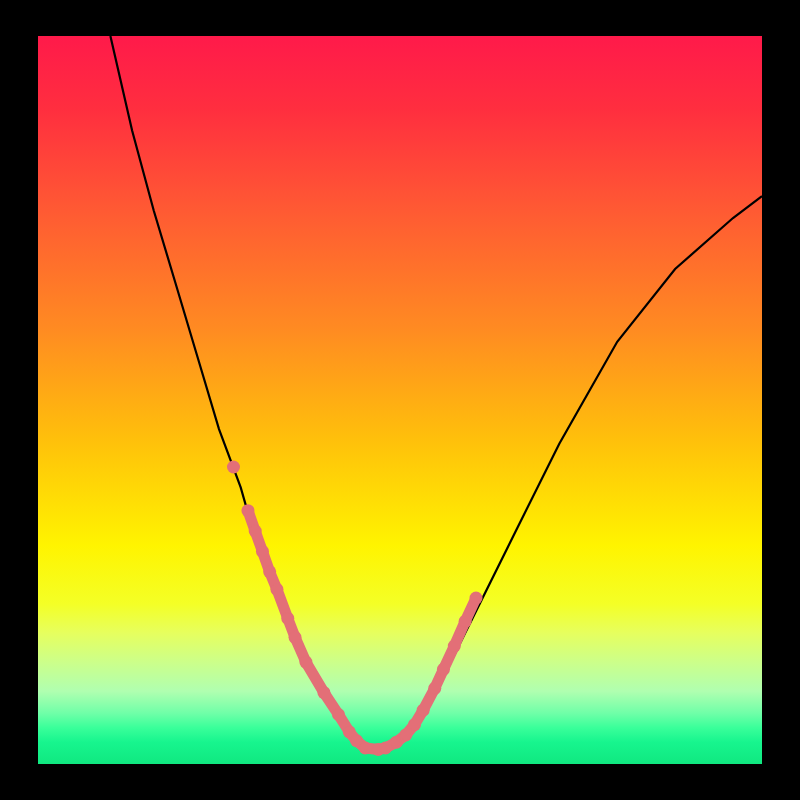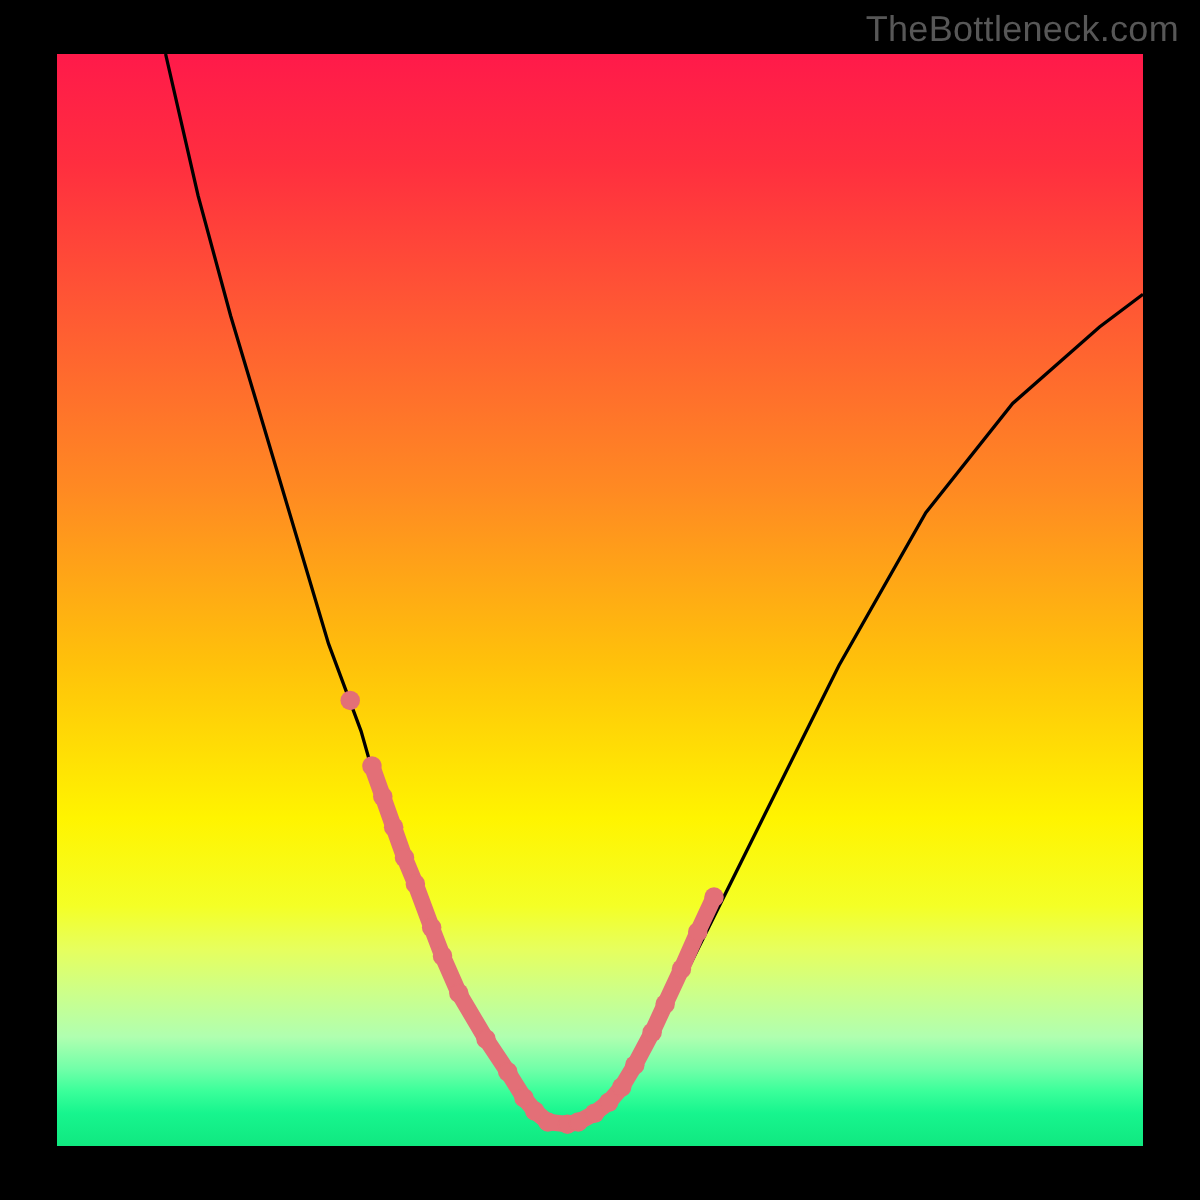--- a/index.html
+++ b/index.html
@@ -112,14 +112,13 @@
           <circle cx="405.44000000000005" cy="633.36" r="6.5" fill="#e36f77"></circle>
           <line x1="405.44000000000005" y1="633.36" x2="416.29999999999995" y2="610.064" stroke="#e36f77" stroke-width="11" stroke-linecap="round"></line>
           <circle cx="416.29999999999995" cy="610.064" r="6.5" fill="#e36f77"></circle>
           <line x1="416.29999999999995" y1="610.064" x2="427.15999999999997" y2="585.312" stroke="#e36f77" stroke-width="11" stroke-linecap="round"></line>
           <circle cx="427.15999999999997" cy="585.312" r="6.5" fill="#e36f77"></circle>
           <line x1="427.15999999999997" y1="585.312" x2="438.02" y2="562.016" stroke="#e36f77" stroke-width="11" stroke-linecap="round"></line>
           <circle cx="438.02" cy="562.016" r="6.5" fill="#e36f77"></circle>
         </g>
     </svg>
   </div>
-  <div class="attribution">TheBottleneck.com</div>
 </div>
 
 </body></html>

